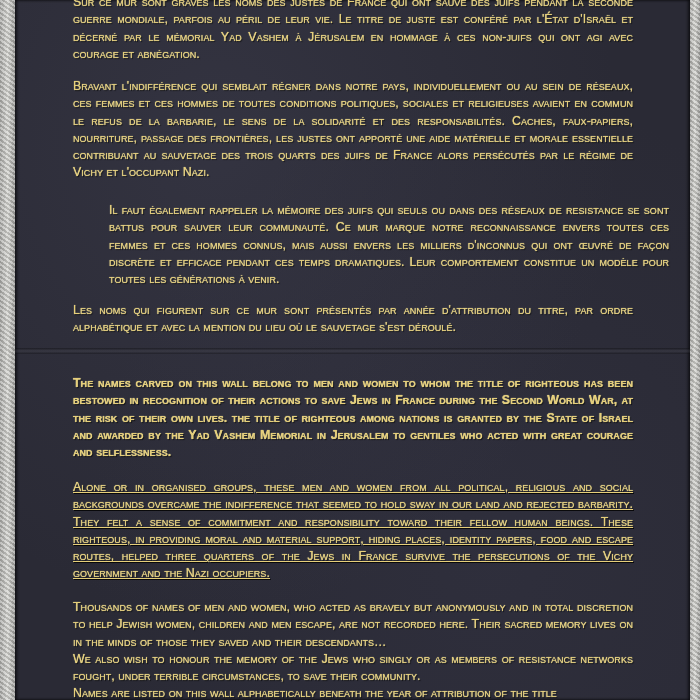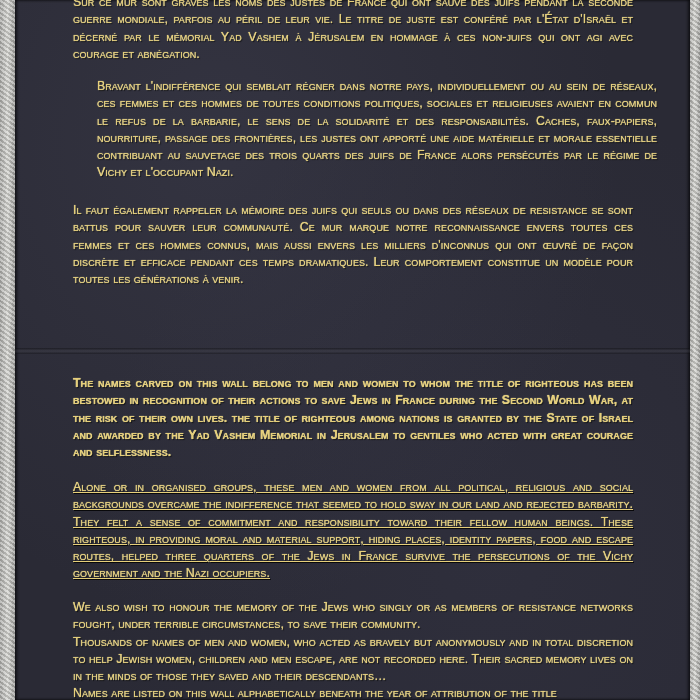--- a/index.html
+++ b/index.html
@@ -34,22 +34,22 @@
       color: #e6cf7a;
       text-shadow: 0 0 1px #fff3b8, 1px 1px 1px rgba(0,0,0,0.8);
       font-variant: small-caps;
       font-size: 12.4px;
       line-height: 17.3px;
       text-align: justify;
       letter-spacing: 0.05px;
     }
     .text-block p { margin: 0; }
     .fr1 { top: -6px; }
-    .fr2 { top: 78px; margin-left: 24px; }
-    .fr3 { top: 202px; }
+    .fr2 { top: 78px; }
+    .fr3 { top: 202px; margin-left: 36px; }
     .fr4 { top: 302px; }
     .en1 { top: 375px; font-weight: bold; }
     .en2 { top: 479px; text-decoration: underline; }
     .en3 { top: 599px; }
     .en3 p + p { margin-top: 0; }
   </style>
 </head>
 <body>
 
 <div class="stone-left"></div>
@@ -60,25 +60,28 @@
 
   <div class="text-block fr1">
     <p>Sur ce mur sont gravés les noms des justes de France qui ont sauvé des juifs pendant la seconde guerre mondiale, parfois au péril de leur vie. Le titre de juste est conféré par l'État d'Israël et décerné par le mémorial Yad Vashem à Jérusalem en hommage à ces non-juifs qui ont agi avec courage et abnégation.</p>
   </div>
   <div class="text-block fr2">
     <p>Bravant l'indifférence qui semblait régner dans notre pays, individuellement ou au sein de réseaux, ces femmes et ces hommes de toutes conditions politiques, sociales et religieuses avaient en commun le refus de la barbarie, le sens de la solidarité et des responsabilités. Caches, faux-papiers, nourriture, passage des frontières, les justes ont apporté une aide matérielle et morale essentielle contribuant au sauvetage des trois quarts des juifs de France alors persécutés par le régime de Vichy et l'occupant Nazi.</p>
   </div>
   <div class="text-block fr3">
     <p>Il faut également rappeler la mémoire des juifs qui seuls ou dans des réseaux de resistance se sont battus pour sauver leur communauté. Ce mur marque notre reconnaissance envers toutes ces femmes et ces hommes connus, mais aussi envers les milliers d'inconnus qui ont œuvré de façon discrète et efficace pendant ces temps dramatiques. Leur comportement constitue un modèle pour toutes les générations à venir.</p>
   </div>
+  <div class="text-block fr4">
+    <p>Les noms qui figurent sur ce mur sont présentés par année d'attribution du titre, par ordre alphabétique et avec la mention du lieu où le sauvetage s'est déroulé.</p>
+  </div>
 
   <div class="text-block en1">
     <p>The names carved on this wall belong to men and women to whom the title of righteous has been bestowed in recognition of their actions to save Jews in France during the Second World War, at the risk of their own lives. the title of righteous among nations is granted by the State of Israel and awarded by the Yad Vashem Memorial in Jerusalem to gentiles who acted with great courage and selflessness.</p>
   </div>
   <div class="text-block en2">
     <p>Alone or in organised groups, these men and women from all political, religious and social backgrounds overcame the indifference that seemed to hold sway in our land and rejected barbarity. They felt a sense of commitment and responsibility toward their fellow human beings. These righteous, in providing moral and material support, hiding places, identity papers, food and escape routes, helped three quarters of the Jews in France survive the persecutions of the Vichy government and the Nazi occupiers.</p>
   </div>
   <div class="text-block en3">
+    <p>Thousands of names of men and women, who acted as bravely but anonymously and in total discretion to help Jewish women, children and men escape, are not recorded here. Their sacred memory lives on in the minds of those they saved and their descendants…</p>
     <p>We also wish to honour the memory of the Jews who singly or as members of resistance networks fought, under terrible circumstances, to save their community.</p>
-    <p>Thousands of names of men and women, who acted as bravely but anonymously and in total discretion to help Jewish women, children and men escape, are not recorded here. Their sacred memory lives on in the minds of those they saved and their descendants…</p>
     <p>Names are listed on this wall alphabetically beneath the year of attribution of the title</p>
   </div>
 </div>
 
 </body></html>

